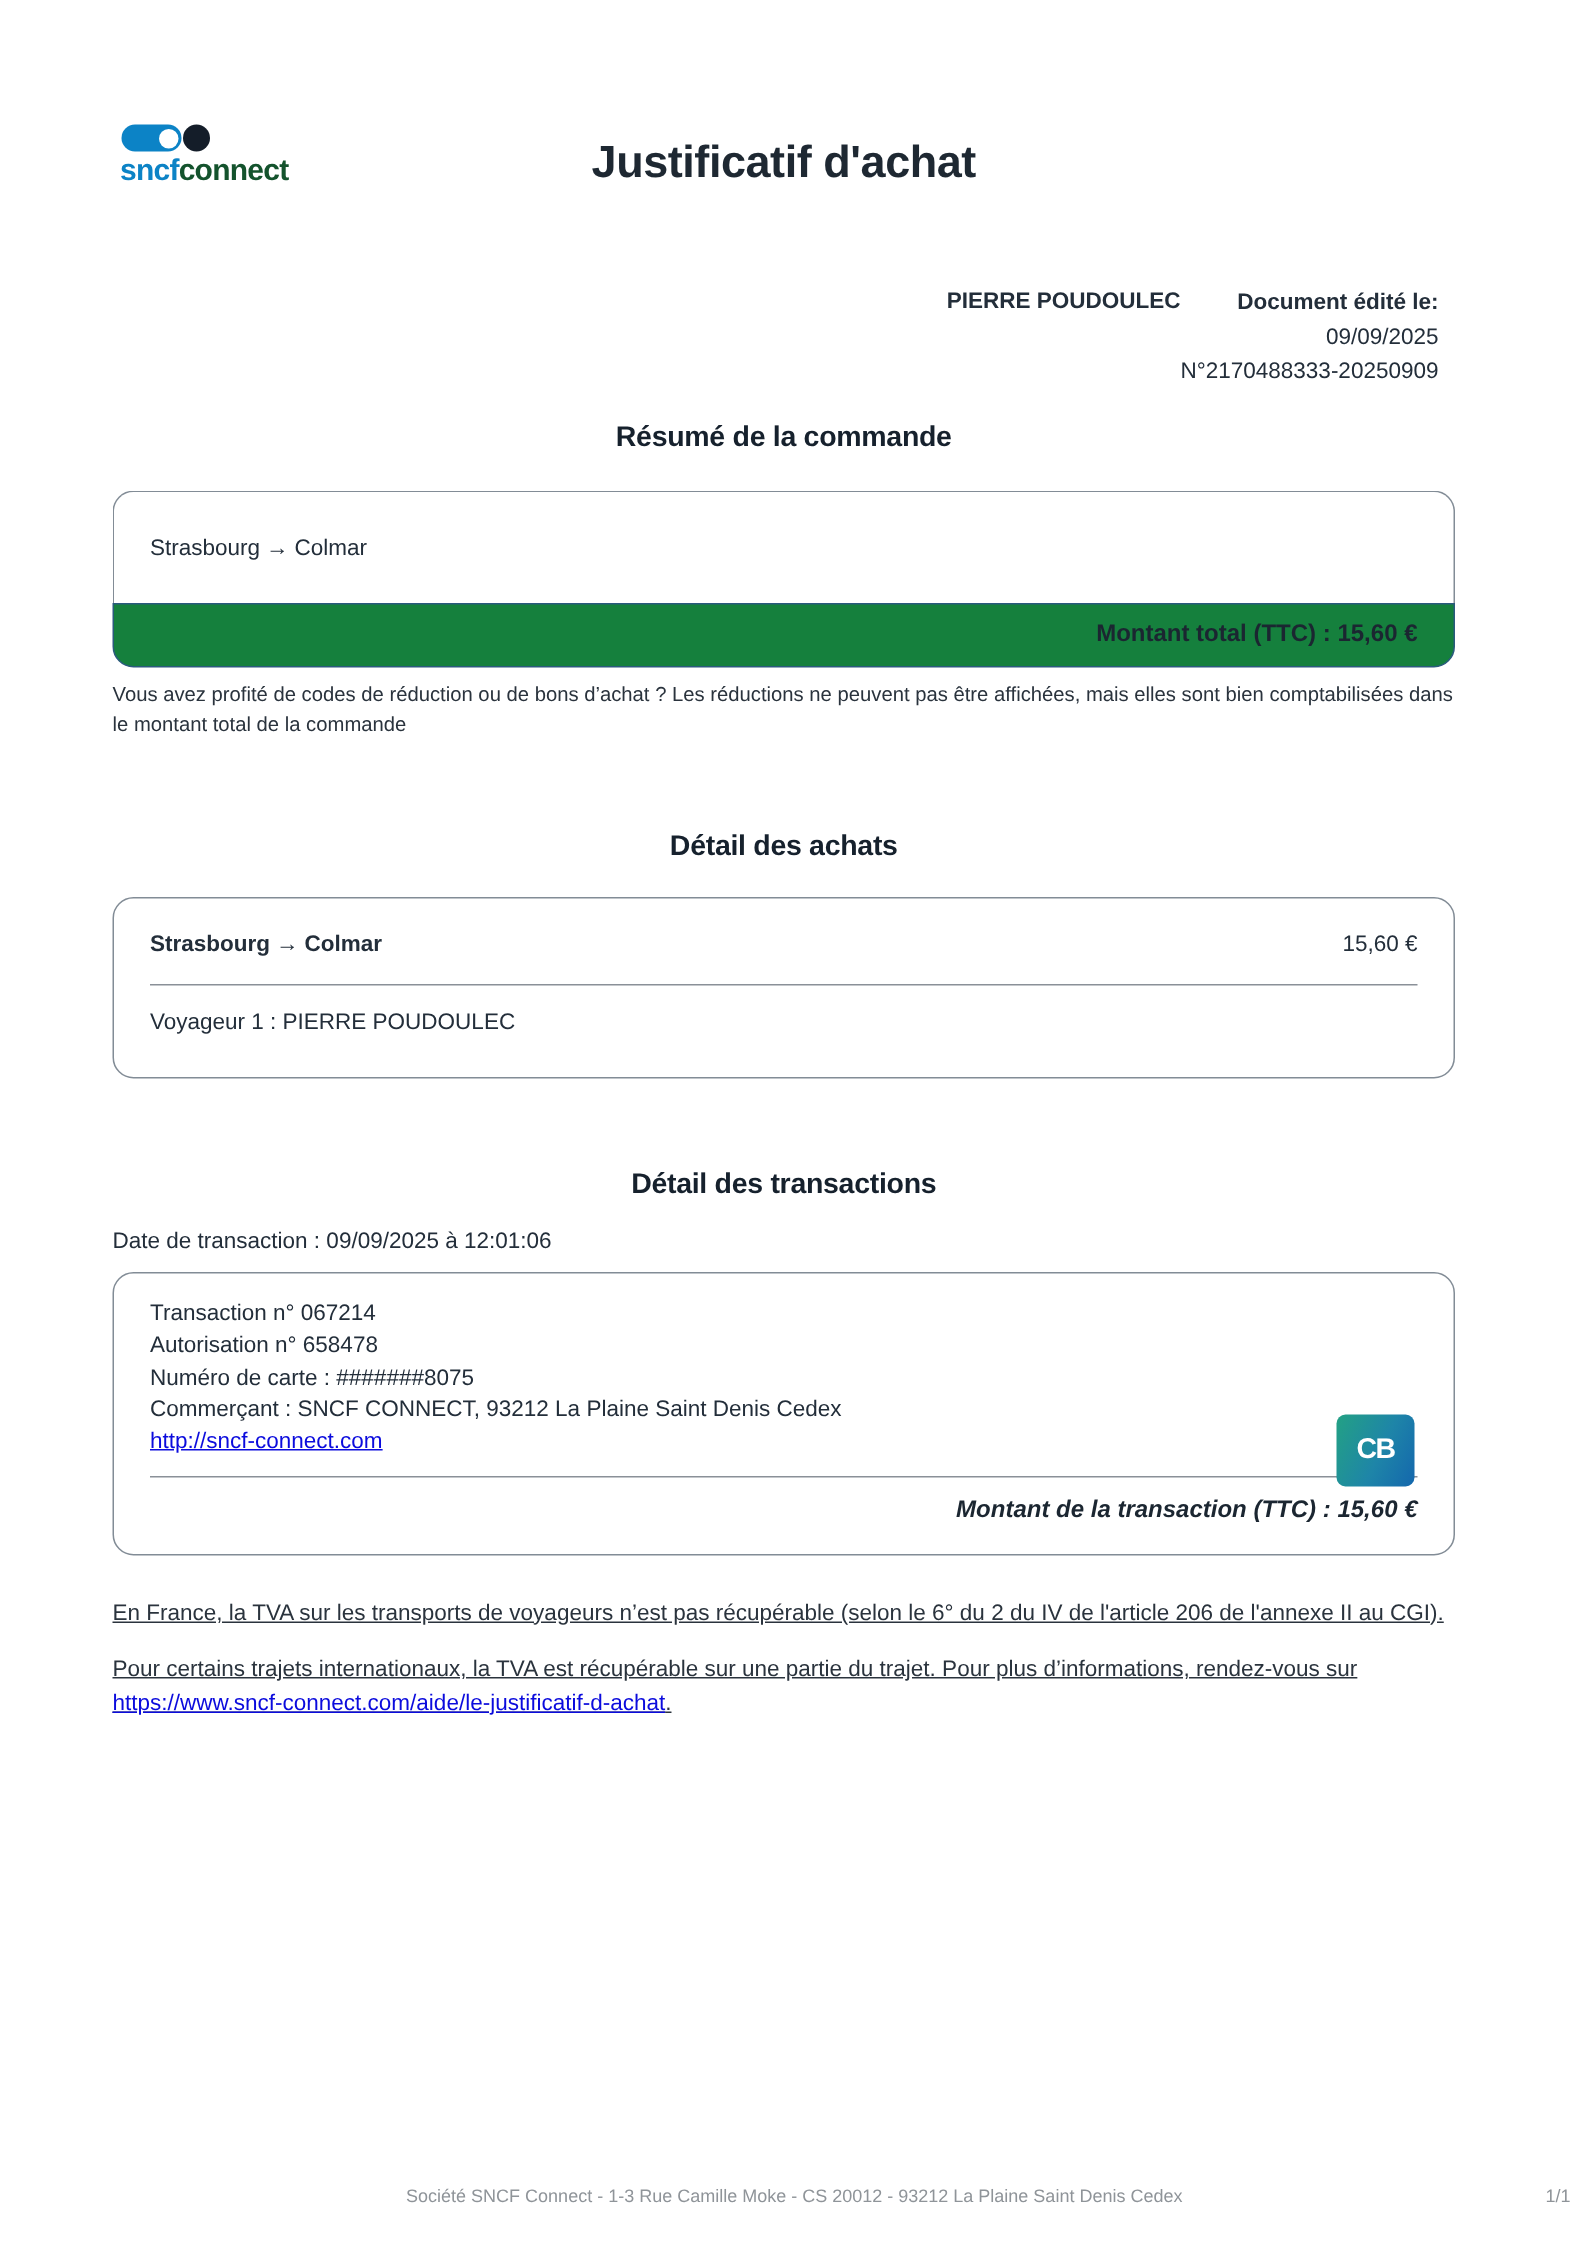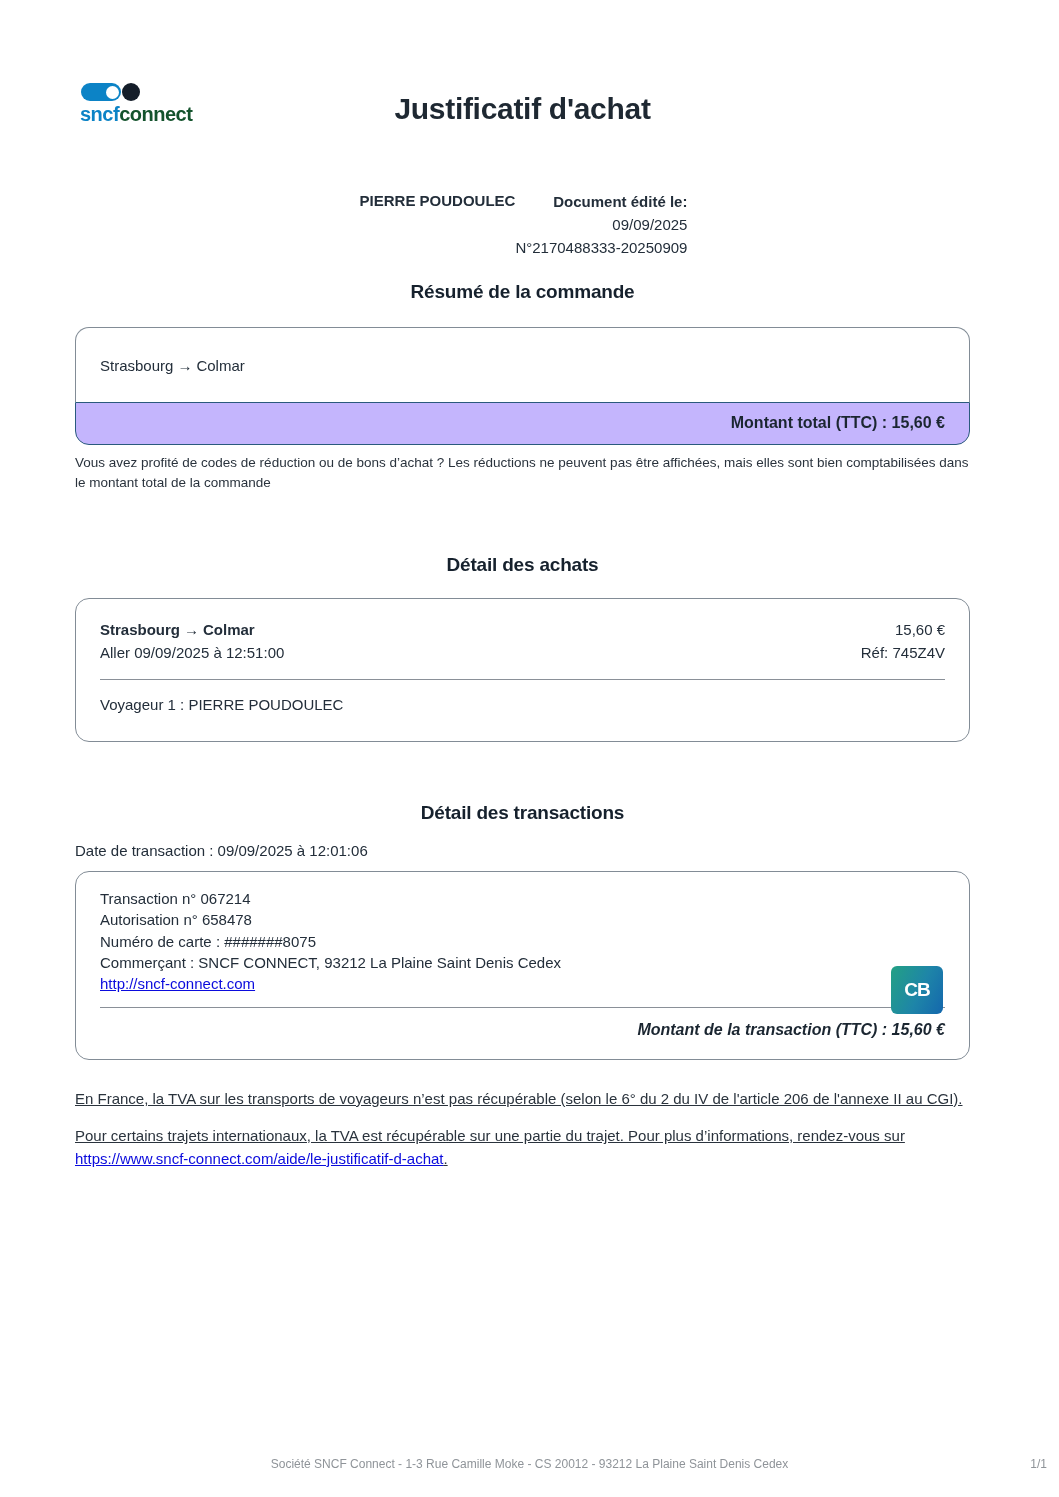--- a/index.html
+++ b/index.html
@@ -31,21 +31,21 @@
   }
   .logo-text { font-size:20px; font-weight:bold; letter-spacing:-0.5px; line-height:24px; }
   .logo-text .sncf { color:#0c83c6; }
   .logo-text .connect { color:#14532d; }
   .doc-title {
     text-align:center; font-size:30px; font-weight:bold; color:#1e2832;
     letter-spacing:-0.3px; padding-top:10px;
   }
 
   
-  .info-row { display:flex; justify-content:center; margin-top:46px; }
+  .info-row { display:flex; justify-content:flex-end; margin-top:46px; }
   .customer-name { font-size:15px; font-weight:bold; padding-left:13px; padding-top:2px; }
   .doc-info { text-align:right; font-size:15px; line-height:23px; padding-right:11px; }
   .doc-info .edited-label { font-weight:bold; }
 
   
   .section-heading {
     text-align:center; font-size:19px; font-weight:bold; color:#16212d;
     letter-spacing:-0.2px;
   }
   .h-resume { margin-top:22px; }
@@ -55,21 +55,21 @@
   
   .box-summary { margin-top:24px; }
   .box-summary-top {
     background:#ffffff;
     border:1.5px solid #828c96; border-bottom:none;
     border-radius:14px 14px 0 0;
     padding:29px 24px 28px 24px;
     font-size:15px;
   }
   .box-summary-band {
-    background:#c4b5fd;
+    background:#15803d;
     border:1.5px solid #2a5a7d;
     border-radius:0 0 14px 14px;
     padding:11px 24px 12px 24px;
     text-align:right;
     font-size:16px; font-weight:bold; color:#1b2631;
   }
   .note {
     margin-top:8px; font-size:13.5px; line-height:1.45; color:#2a333d;
   }
 
@@ -162,24 +162,20 @@
   </div>
   <div class="note">Vous avez profité de codes de réduction ou de bons d’achat ? Les réductions ne peuvent pas être affichées, mais elles sont bien comptabilisées dans le montant total de la commande</div>
 
   <div class="section-heading h-achats">Détail des achats</div>
   <div class="card box-achats">
     <div class="row row-trip">
       <div class="trip">
         <span>Strasbourg</span><span class="trip-arrow">→</span><span>Colmar</span>
       </div>
       <div>15,60 €</div>
-    </div>
-    <div class="row row-sub">
-      <div>Aller 09/09/2025 à 12:51:00</div>
-      <div>Réf: 745Z4V</div>
     </div>
     <div class="divider"></div>
     <div class="traveler">Voyageur 1 : PIERRE POUDOULEC</div>
   </div>
 
   <div class="section-heading h-transactions">Détail des transactions</div>
   <div class="transaction-date">Date de transaction : 09/09/2025 à 12:01:06</div>
   <div class="card box-transaction">
     <div class="tx-line">Transaction n° 067214</div>
     <div class="tx-line">Autorisation n° 658478</div>

